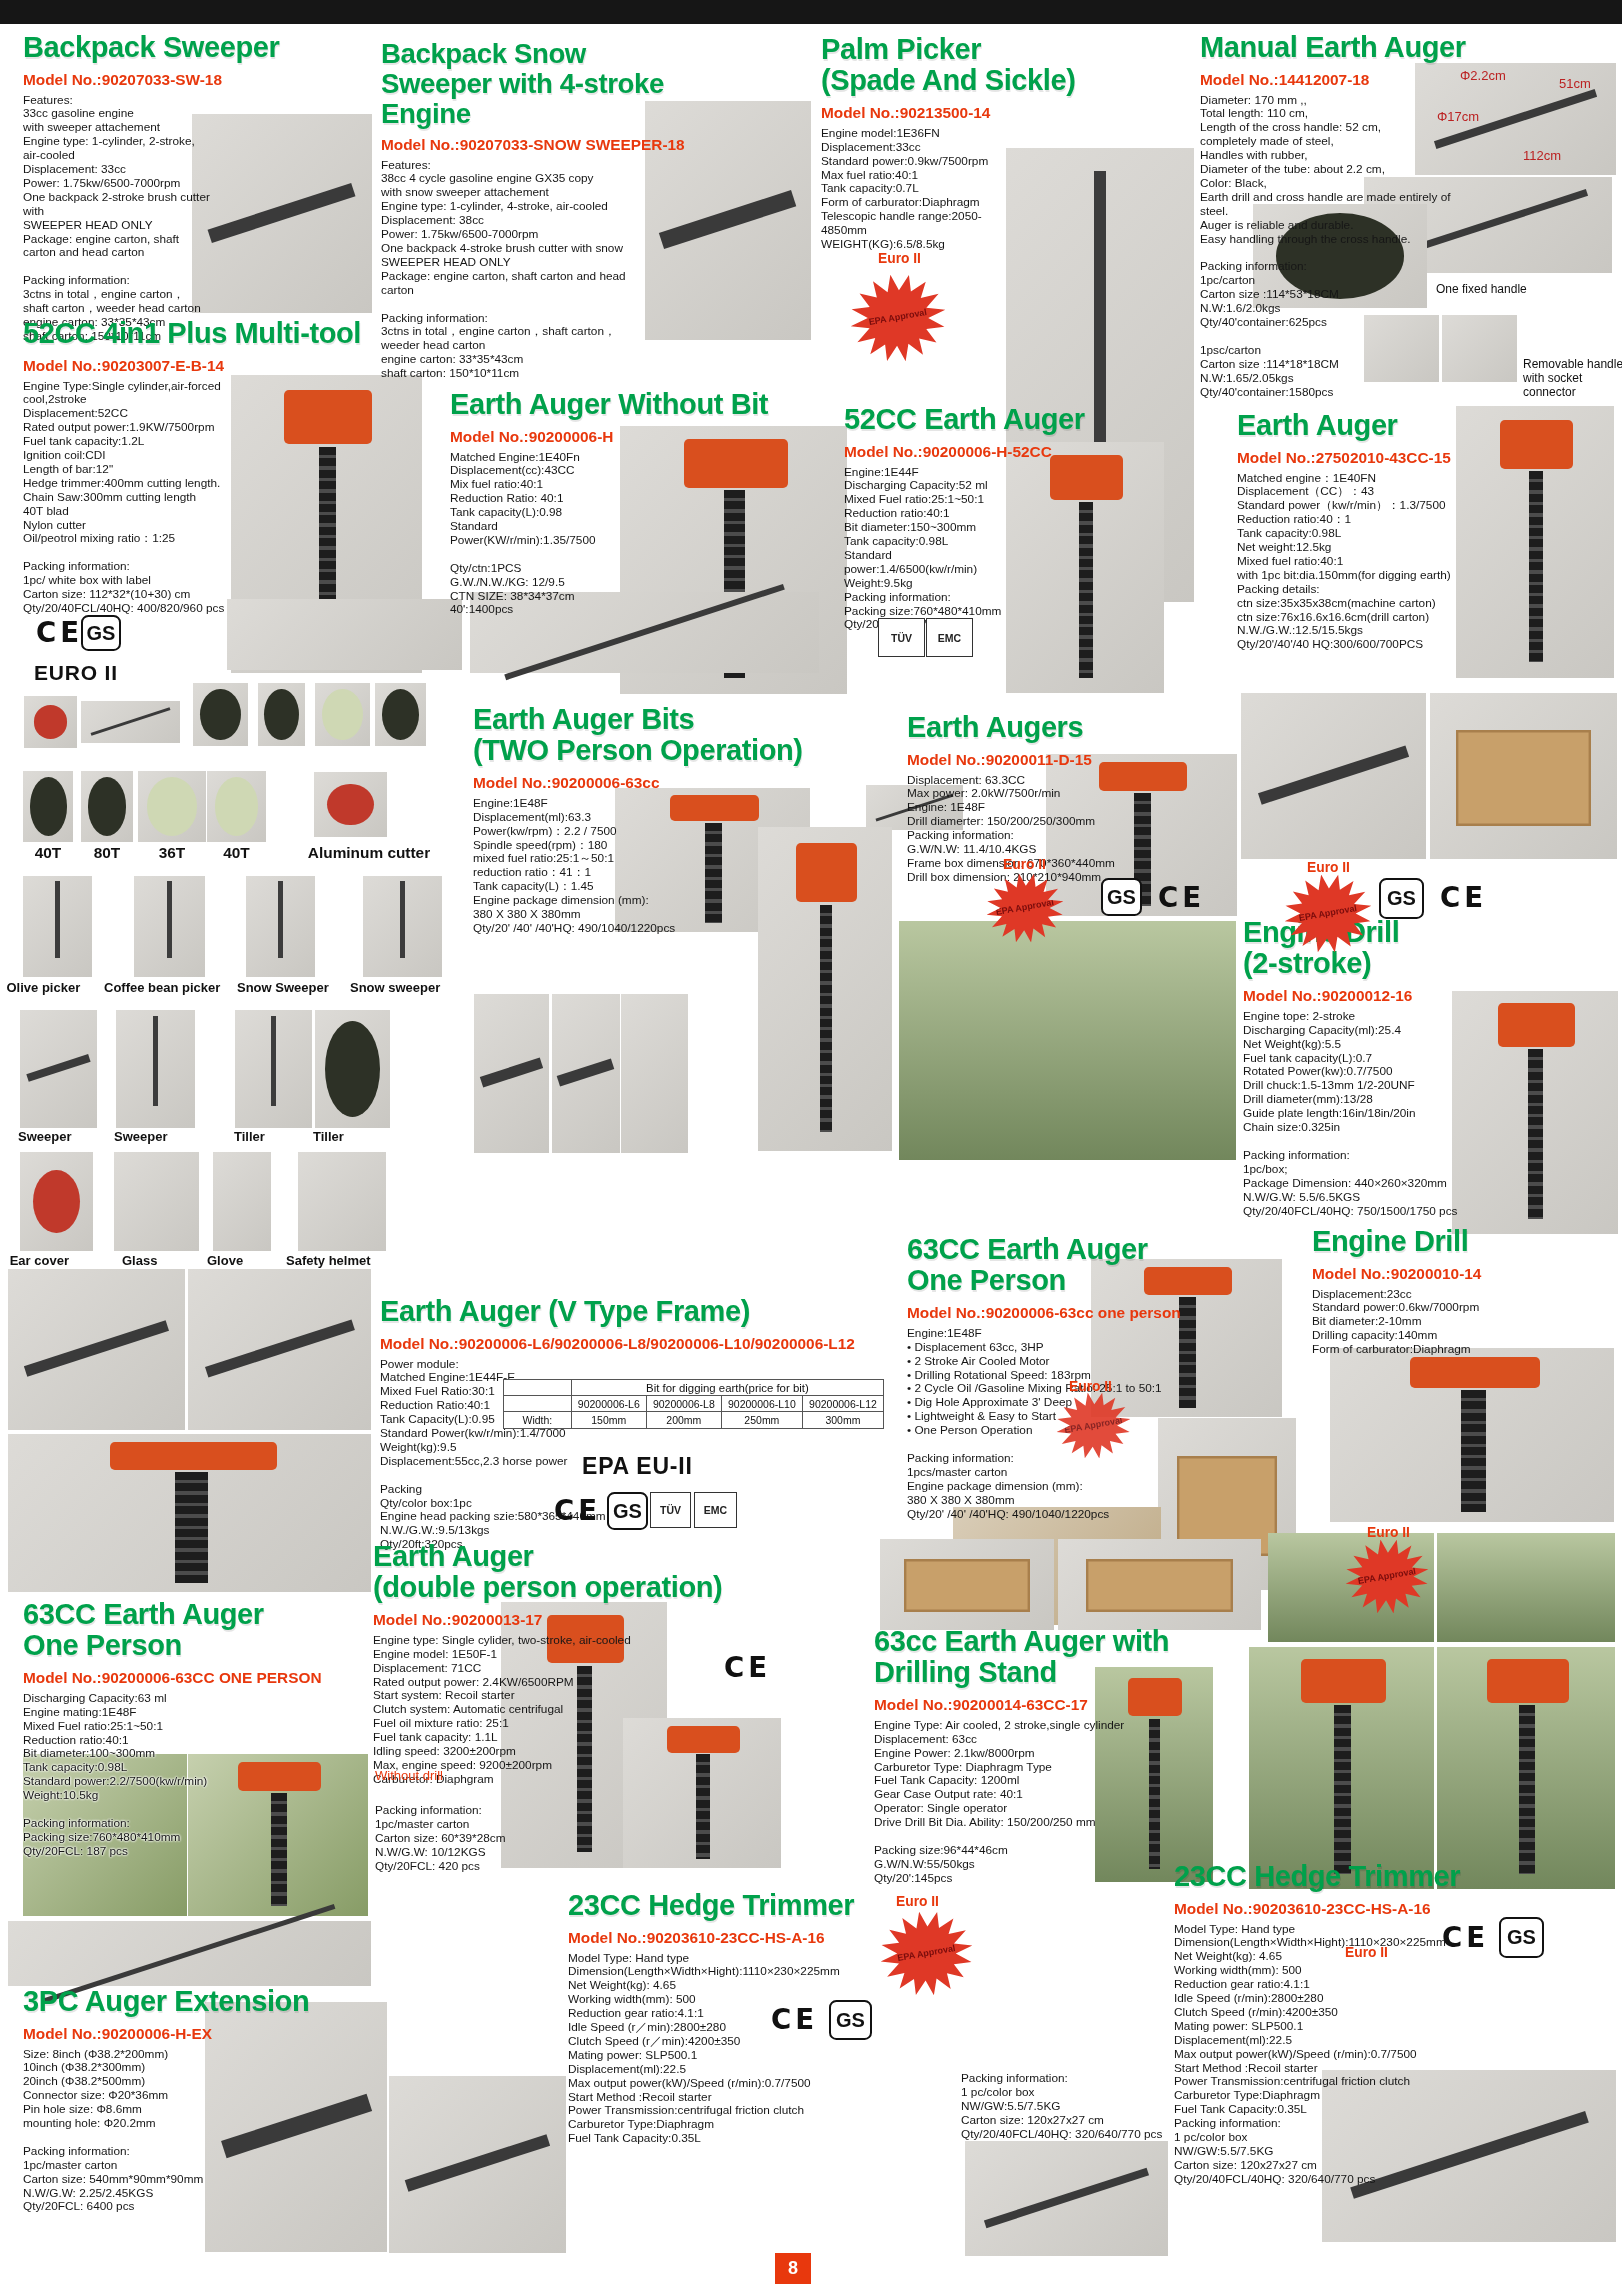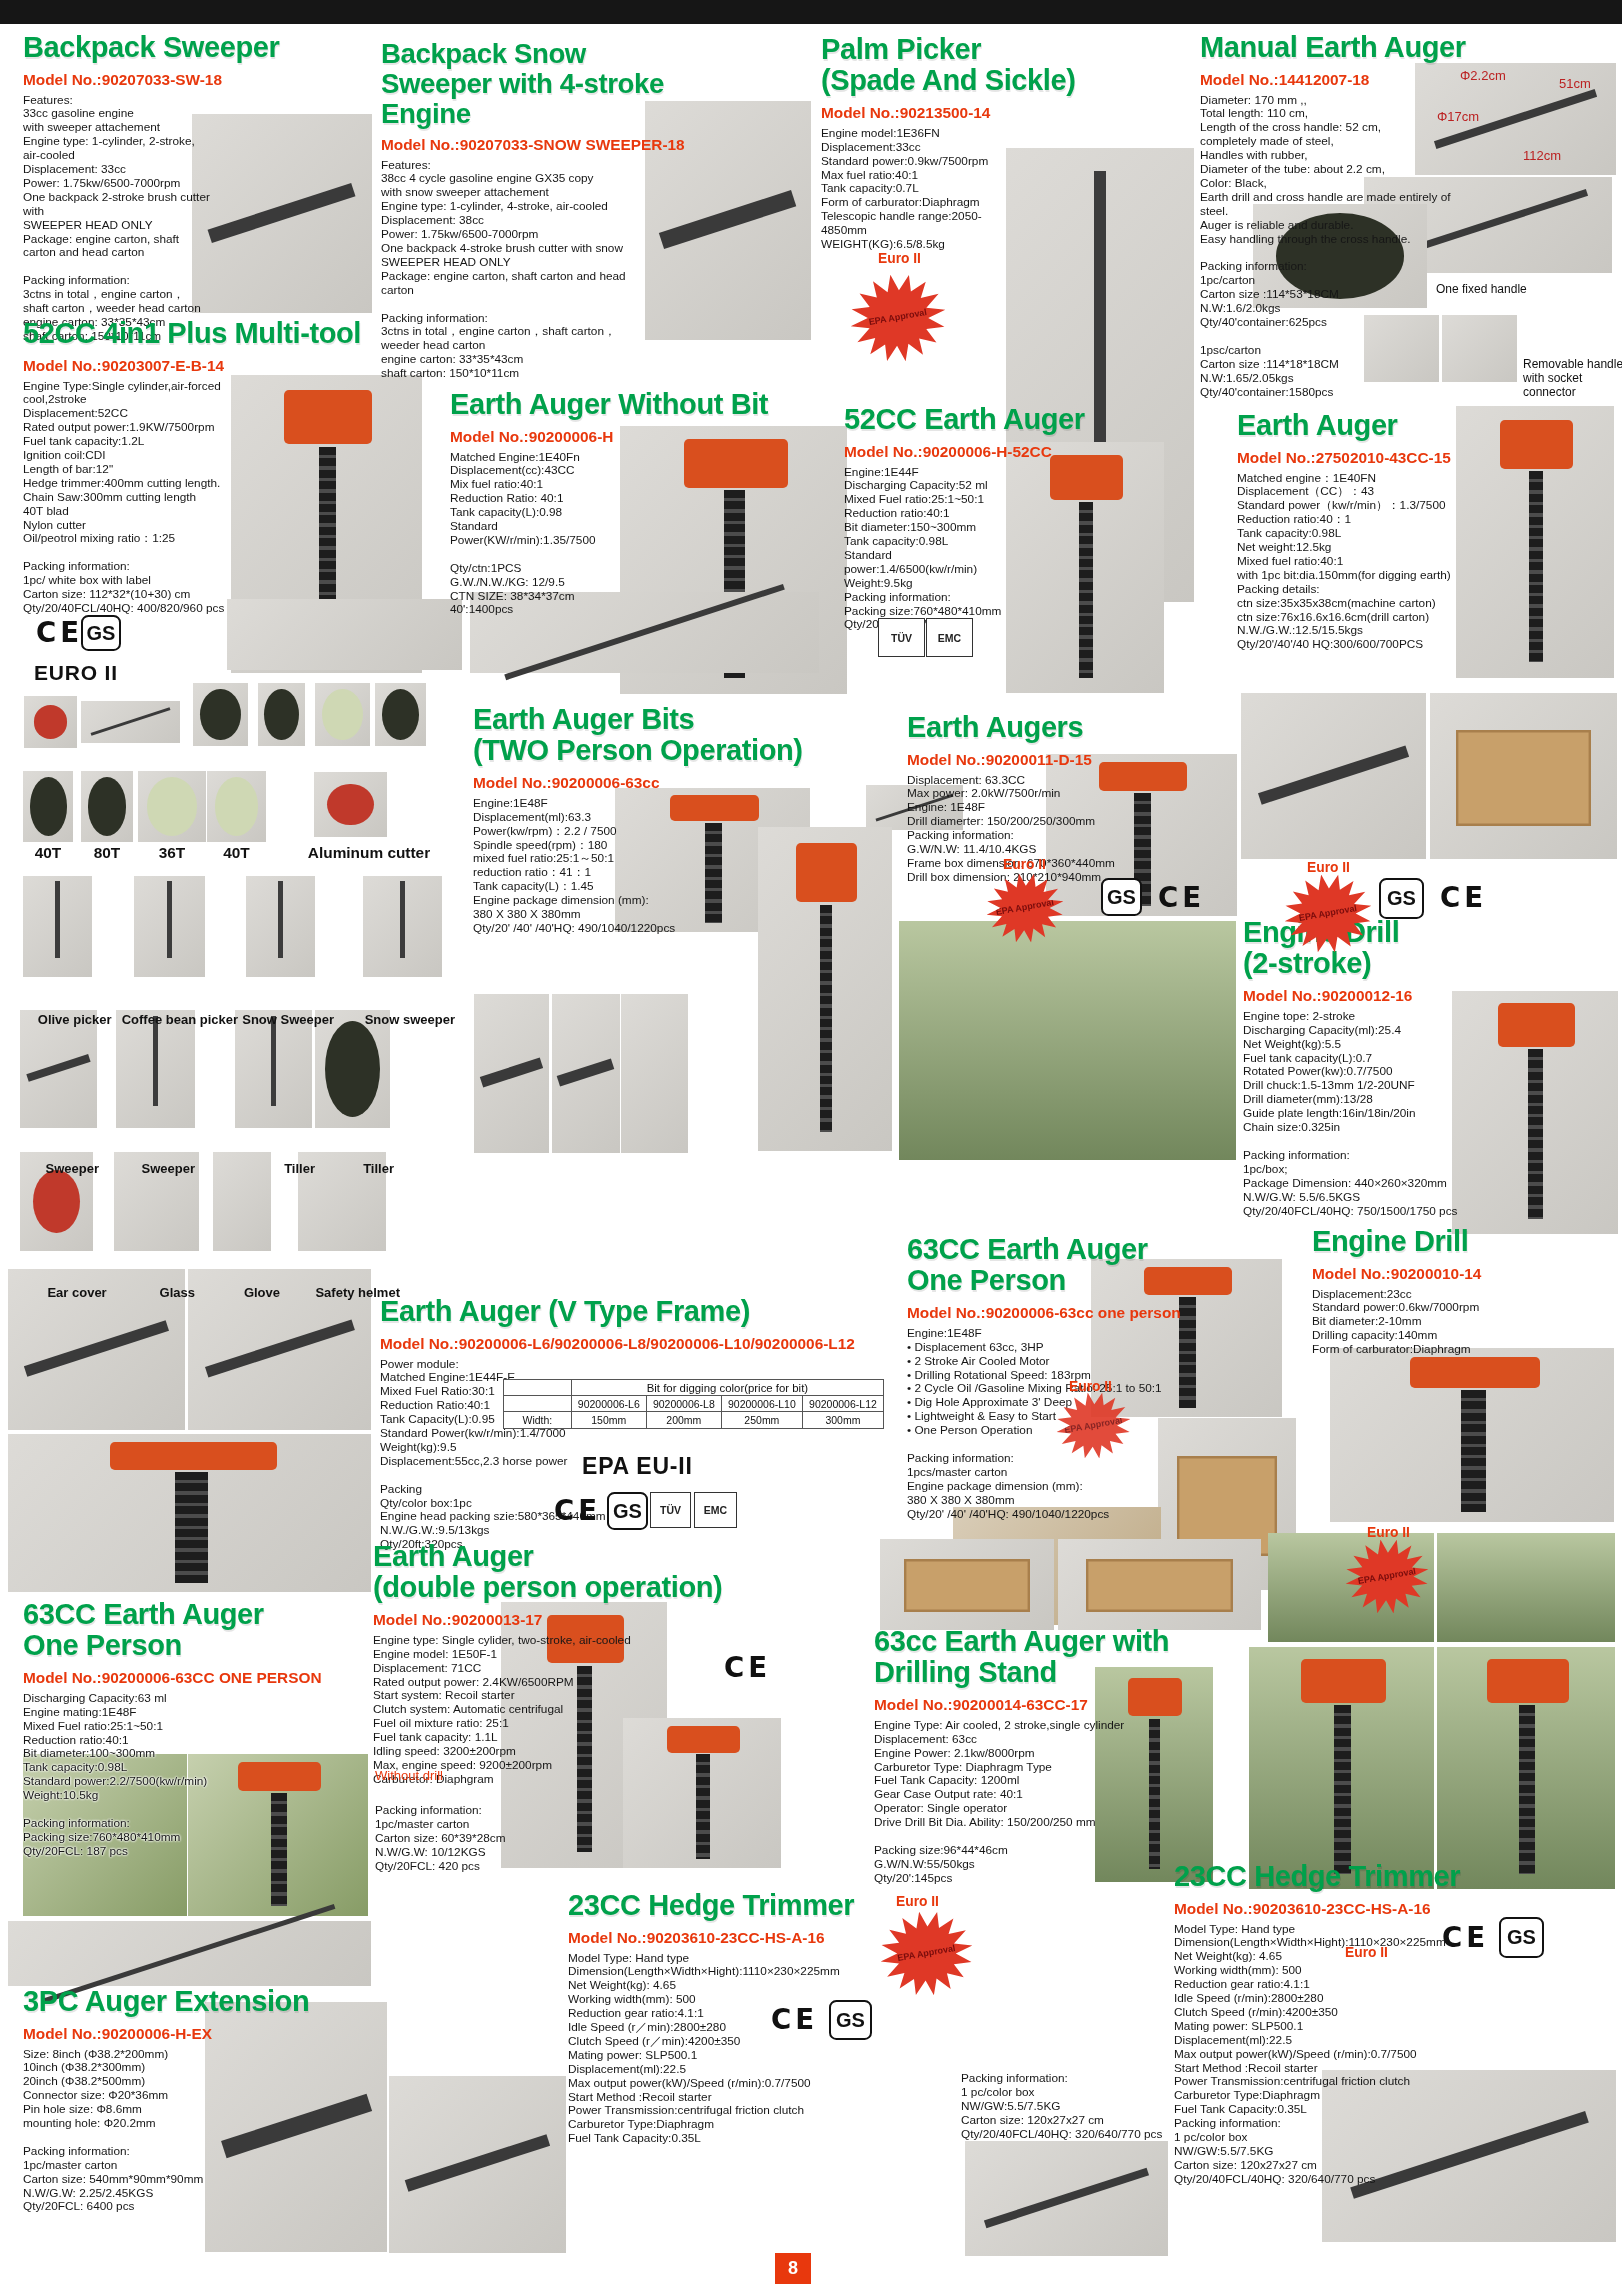--- a/index.html
+++ b/index.html
@@ -4,21 +4,21 @@
 <style>
   html,body{margin:0;padding:0;background:#888;}
   #page{position:relative;width:1622px;height:2284px;background:#fff;overflow:hidden;font-family:"Liberation Sans",sans-serif;}
   .topbar{position:absolute;left:0;top:0;width:1622px;height:24px;background:#161616;}
   .sec{position:absolute;z-index:3;}
   .t{margin:0;color:#00A14B;font-weight:700;font-size:29px;line-height:1.08;white-space:pre-line;letter-spacing:-0.4px;text-shadow:0.8px 1.6px 0 rgba(0,0,0,0.10);}
   .m{color:#E8380D;font-weight:700;font-size:15.4px;margin-top:7.3px;white-space:pre-line;}
   .s{color:#161616;font-size:11.8px;line-height:1.18;margin-top:4.9px;white-space:pre-line;}
   .s.glow{text-shadow:0 0 2.4px #fff,0 0 2.4px #fff,0 0 2.4px #fff;}
   .note{position:absolute;color:#E8380D;font-size:12px;line-height:1.2;white-space:pre-line;z-index:4;}
-  .lbl{position:absolute;color:#111;font-weight:700;font-size:13px;text-align:right;z-index:3;margin-top:32px;}
+  .lbl{position:absolute;color:#111;font-weight:700;font-size:13px;text-align:left;z-index:3;}
   .blbl{position:absolute;color:#111;font-weight:700;font-size:15.4px;text-align:center;z-index:3;}
   .cap{position:absolute;color:#111;font-size:12px;white-space:pre-line;z-index:4;}
   .dim{position:absolute;color:#b22;font-size:13px;font-weight:400;z-index:4;}
   .photo{position:absolute;background:linear-gradient(135deg,#dddbd7 0%,#c9c7c2 100%);z-index:1;}
   .photo.green{background:linear-gradient(135deg,#c6d0ae,#879c66);}
   .photo.field{background:linear-gradient(180deg,#b9c7a0,#72875c);}
   .photo.warm{background:linear-gradient(135deg,#d9cdb8,#bda883);}
   .ph-auger::before{content:"";position:absolute;left:28%;top:5%;width:46%;height:18%;background:#d94f1e;border-radius:4.9px;}
   .ph-auger::after{content:"";position:absolute;left:46%;top:24%;width:9%;height:70%;background:repeating-linear-gradient(180deg,#1d1d1d 0 8px,#4c4c4c 8px 11.4px);}
   .ph-rod::after{content:"";position:absolute;left:8%;top:46%;width:84%;height:7%;background:#3a3a3a;transform:rotate(-18deg);}
@@ -393,21 +393,21 @@
 Packing
 Qty/color box:1pc
 Engine head packing szie:580*365*440mm
 N.W./G.W.:9.5/13kgs
 Qty/20ft:320pcs</div>
   </div>
   <table class="vtab" style="left:503px;top:1379px;width:381px">
     <tbody>
         <tr>
       <td style="width:57px"></td>
-      <th colspan="4">Bit for digging color(price for bit)</th>
+      <th colspan="4">Bit for digging earth(price for bit)</th>
     </tr>
     <tr>
       <td></td>
       <td>90200006-L6</td>
       <td>90200006-L8</td>
       <td>90200006-L10</td>
       <td>90200006-L12</td>
     </tr>
     <tr>
       <td>Width:</td>

